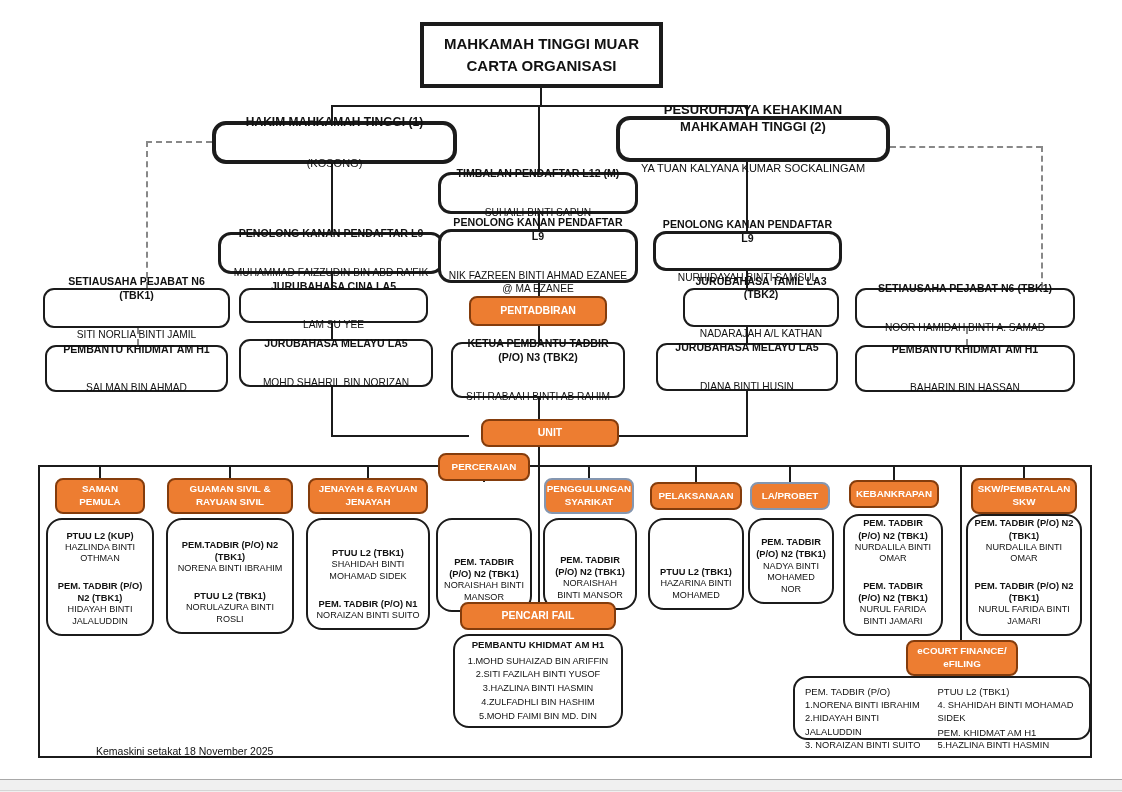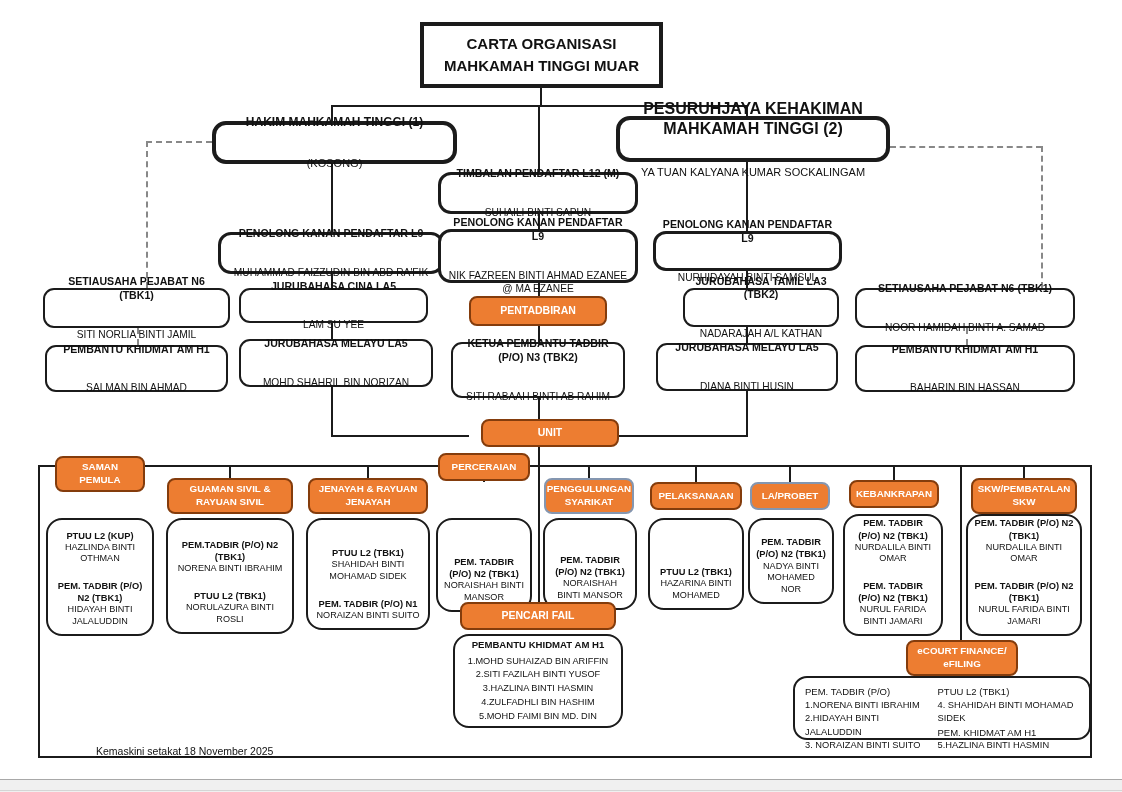--- a/index.html
+++ b/index.html
@@ -72,30 +72,30 @@
   <i class="vl" style="left:538px;top:446px;height:20px"></i>
 
   <i class="hdash" style="left:146px;top:141px;width:66px"></i>
   <i class="vdash" style="left:146px;top:141px;height:147px"></i>
   <i class="vdash" style="left:137px;top:328px;height:17px"></i>
   <i class="hdash" style="left:890px;top:146px;width:152px"></i>
   <i class="vdash" style="left:1041px;top:146px;height:142px"></i>
   <i class="vdash" style="left:966px;top:328px;height:17px"></i>
 
   <div class="node b4 sq" style="left:420px;top:22px;width:243px;height:66px">
+    <div class="title-line">MAHKAMAH TINGGI MUAR</div>
     <div class="title-line">CARTA ORGANISASI</div>
-    <div class="title-line">MAHKAMAH TINGGI MUAR</div>
   </div>
 
   <div class="node b4 big" style="left:212px;top:121px;width:245px;height:43px">
     <div class="role">HAKIM MAHKAMAH TINGGI (1)</div>
     <div class="name">(KOSONG)</div>
   </div>
   <div class="node b4 big" style="left:616px;top:116px;width:274px;height:46px">
-    <div class="role" style="font-size:16px">PESURUHJAYA KEHAKIMAN MAHKAMAH TINGGI (2)</div>
+    <div class="role" style="font-size:13px">PESURUHJAYA KEHAKIMAN MAHKAMAH TINGGI (2)</div>
     <div class="name">YA TUAN KALYANA KUMAR SOCKALINGAM</div>
   </div>
 
   <div class="node b3" style="left:438px;top:172px;width:200px;height:42px">
     <div class="role">TIMBALAN PENDAFTAR L12 (M)</div>
     <div class="name">SUHAILI BINTI SAPUN</div>
   </div>
 
   <div class="node b3" style="left:218px;top:232px;width:226px;height:42px">
     <div class="role">PENOLONG KANAN PENDAFTAR L9</div>
@@ -159,21 +159,21 @@
   <i class="vl" style="left:483px;top:465px;height:17px"></i>
   <i class="vl" style="left:588px;top:465px;height:13px"></i>
   <i class="vl" style="left:695px;top:465px;height:17px"></i>
   <i class="vl" style="left:789px;top:465px;height:17px"></i>
   <i class="vl" style="left:893px;top:465px;height:17px"></i>
   <i class="vl" style="left:1023px;top:465px;height:13px"></i>
 
   <i class="vl" style="left:538px;top:465px;height:137px"></i>
   <i class="vl" style="left:960px;top:465px;height:175px"></i>
 
-  <div class="orangebox uhdr" style="left:55px;top:456px;width:90px;height:36px">SAMAN PEMULA</div>
+  <div class="orangebox uhdr" style="left:55px;top:478px;width:90px;height:36px">SAMAN PEMULA</div>
   <div class="staffbox" style="left:46px;top:518px;width:108px;height:118px">
     <div class="entry">
       <div class="r">PTUU L2 (KUP)</div>
       <div class="n">HAZLINDA BINTI OTHMAN</div>
     </div>
     <div class="entry">
       <div class="r">PEM. TADBIR (P/O) N2 (TBK1)</div>
       <div class="n">HIDAYAH BINTI JALALUDDIN</div>
     </div>
   </div>

